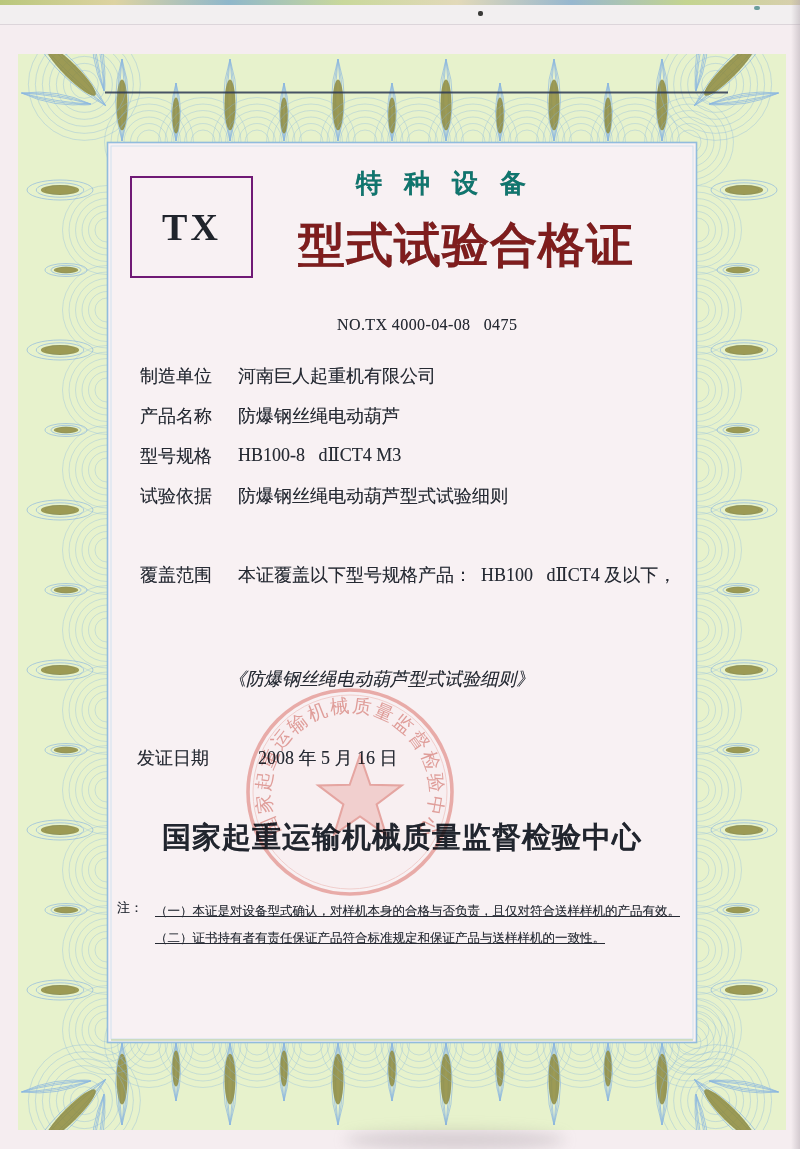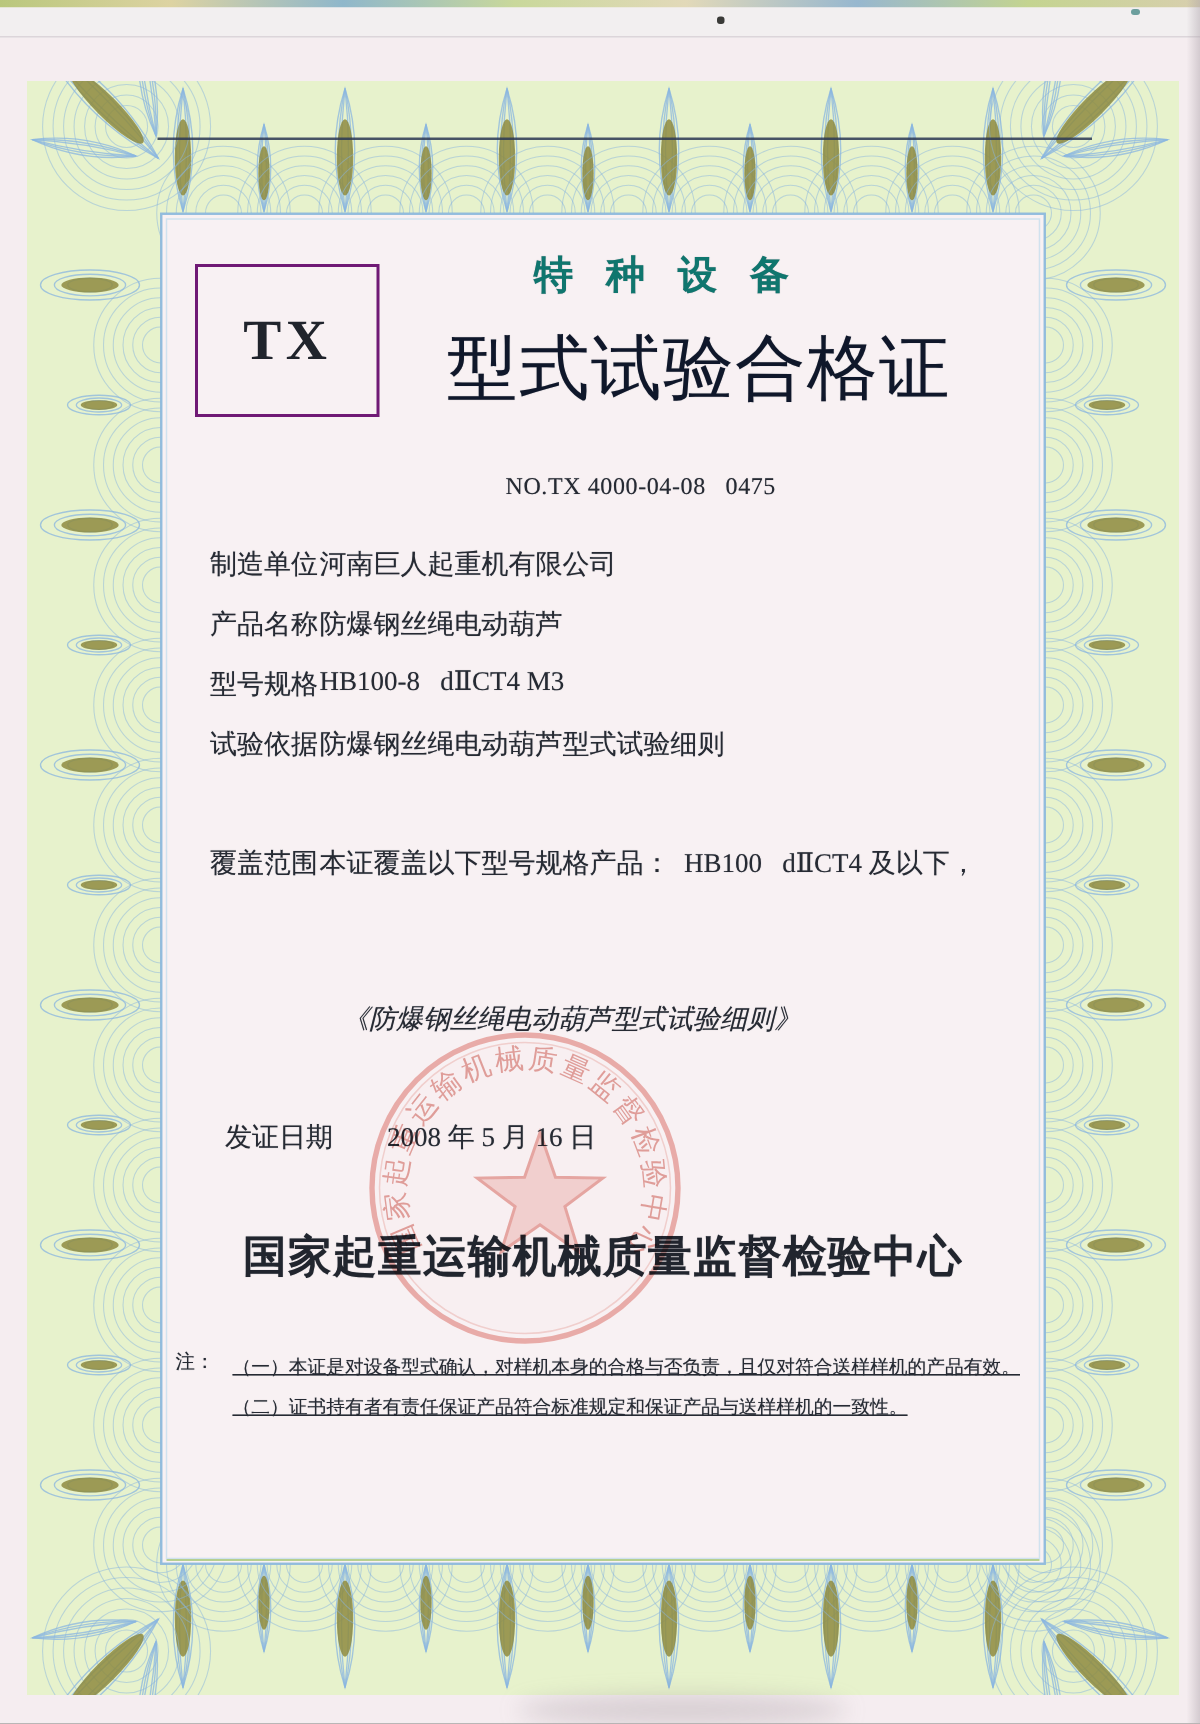--- a/index.html
+++ b/index.html
@@ -17,28 +17,28 @@
   .strip-white{left:0;top:5px;width:800px;height:19px;background:#f2eff0;border-bottom:1px solid #dcd5da;}
   .speck1{left:478px;top:11px;width:5px;height:5px;background:#3a3a38;border-radius:2px;}
   .speck2{left:754px;top:6px;width:6px;height:4px;background:#4a8a88;border-radius:2px;opacity:.8;}
   .edge-right{right:0;top:0;width:9px;height:1149px;background:linear-gradient(90deg,rgba(190,180,188,0),rgba(170,160,168,.45));}
   .smudge{left:345px;top:1130px;width:220px;height:20px;background:rgba(140,130,136,.28);border-radius:50%;filter:blur(7px);}
   
   .tx-box{left:130px;top:176px;width:119px;height:98px;border:2px solid #701a75;
     display:flex;align-items:center;justify-content:center;}
   .tx-box span{font-size:38px;font-weight:bold;letter-spacing:3px;color:#20242c;}
   .hdr-small{left:356px;top:166px;font-size:26px;font-weight:600;letter-spacing:22px;color:#0f766e;}
-  .title{left:298px;top:214px;font-size:47px;font-weight:400;letter-spacing:1px;color:#0f172a;}
+  .title{left:298px;top:214px;font-size:47px;font-weight:700;letter-spacing:1px;color:#7f1d1d;}
   .certno{left:337px;top:316px;font-size:16px;letter-spacing:.4px;}
   
   .frow{left:140px;font-size:18px;display:flex;}
-  .frow .lab{margin-right:1px;}
+  .frow .lab{margin-right:26px;}
   .stmt1{left:207px;top:626px;font-size:18px;}
   .stmt2{left:228px;top:667px;font-size:18px;font-style:italic;}
-  .date-lab{left:150px;top:746px;font-size:18px;}
+  .date-lab{left:137px;top:746px;font-size:18px;}
   .date-val{left:258px;top:746px;font-size:18px;}
   .authority{left:107px;top:818px;width:590px;text-align:center;font-size:29px;font-weight:700;letter-spacing:1px;color:#21252e;}
   .notes{left:117px;top:898px;display:flex;align-items:flex-start;}
   .notes .nlab{font-size:13px;margin-right:12px;padding-top:1px;}
   .notes .nlines{font-size:12.5px;line-height:27px;}
   .notes .nline{white-space:pre;text-decoration:underline;}
   .seal{left:0;top:0;mix-blend-mode:multiply;opacity:.88;pointer-events:none;}
 </style>
 </head>
 <body>

